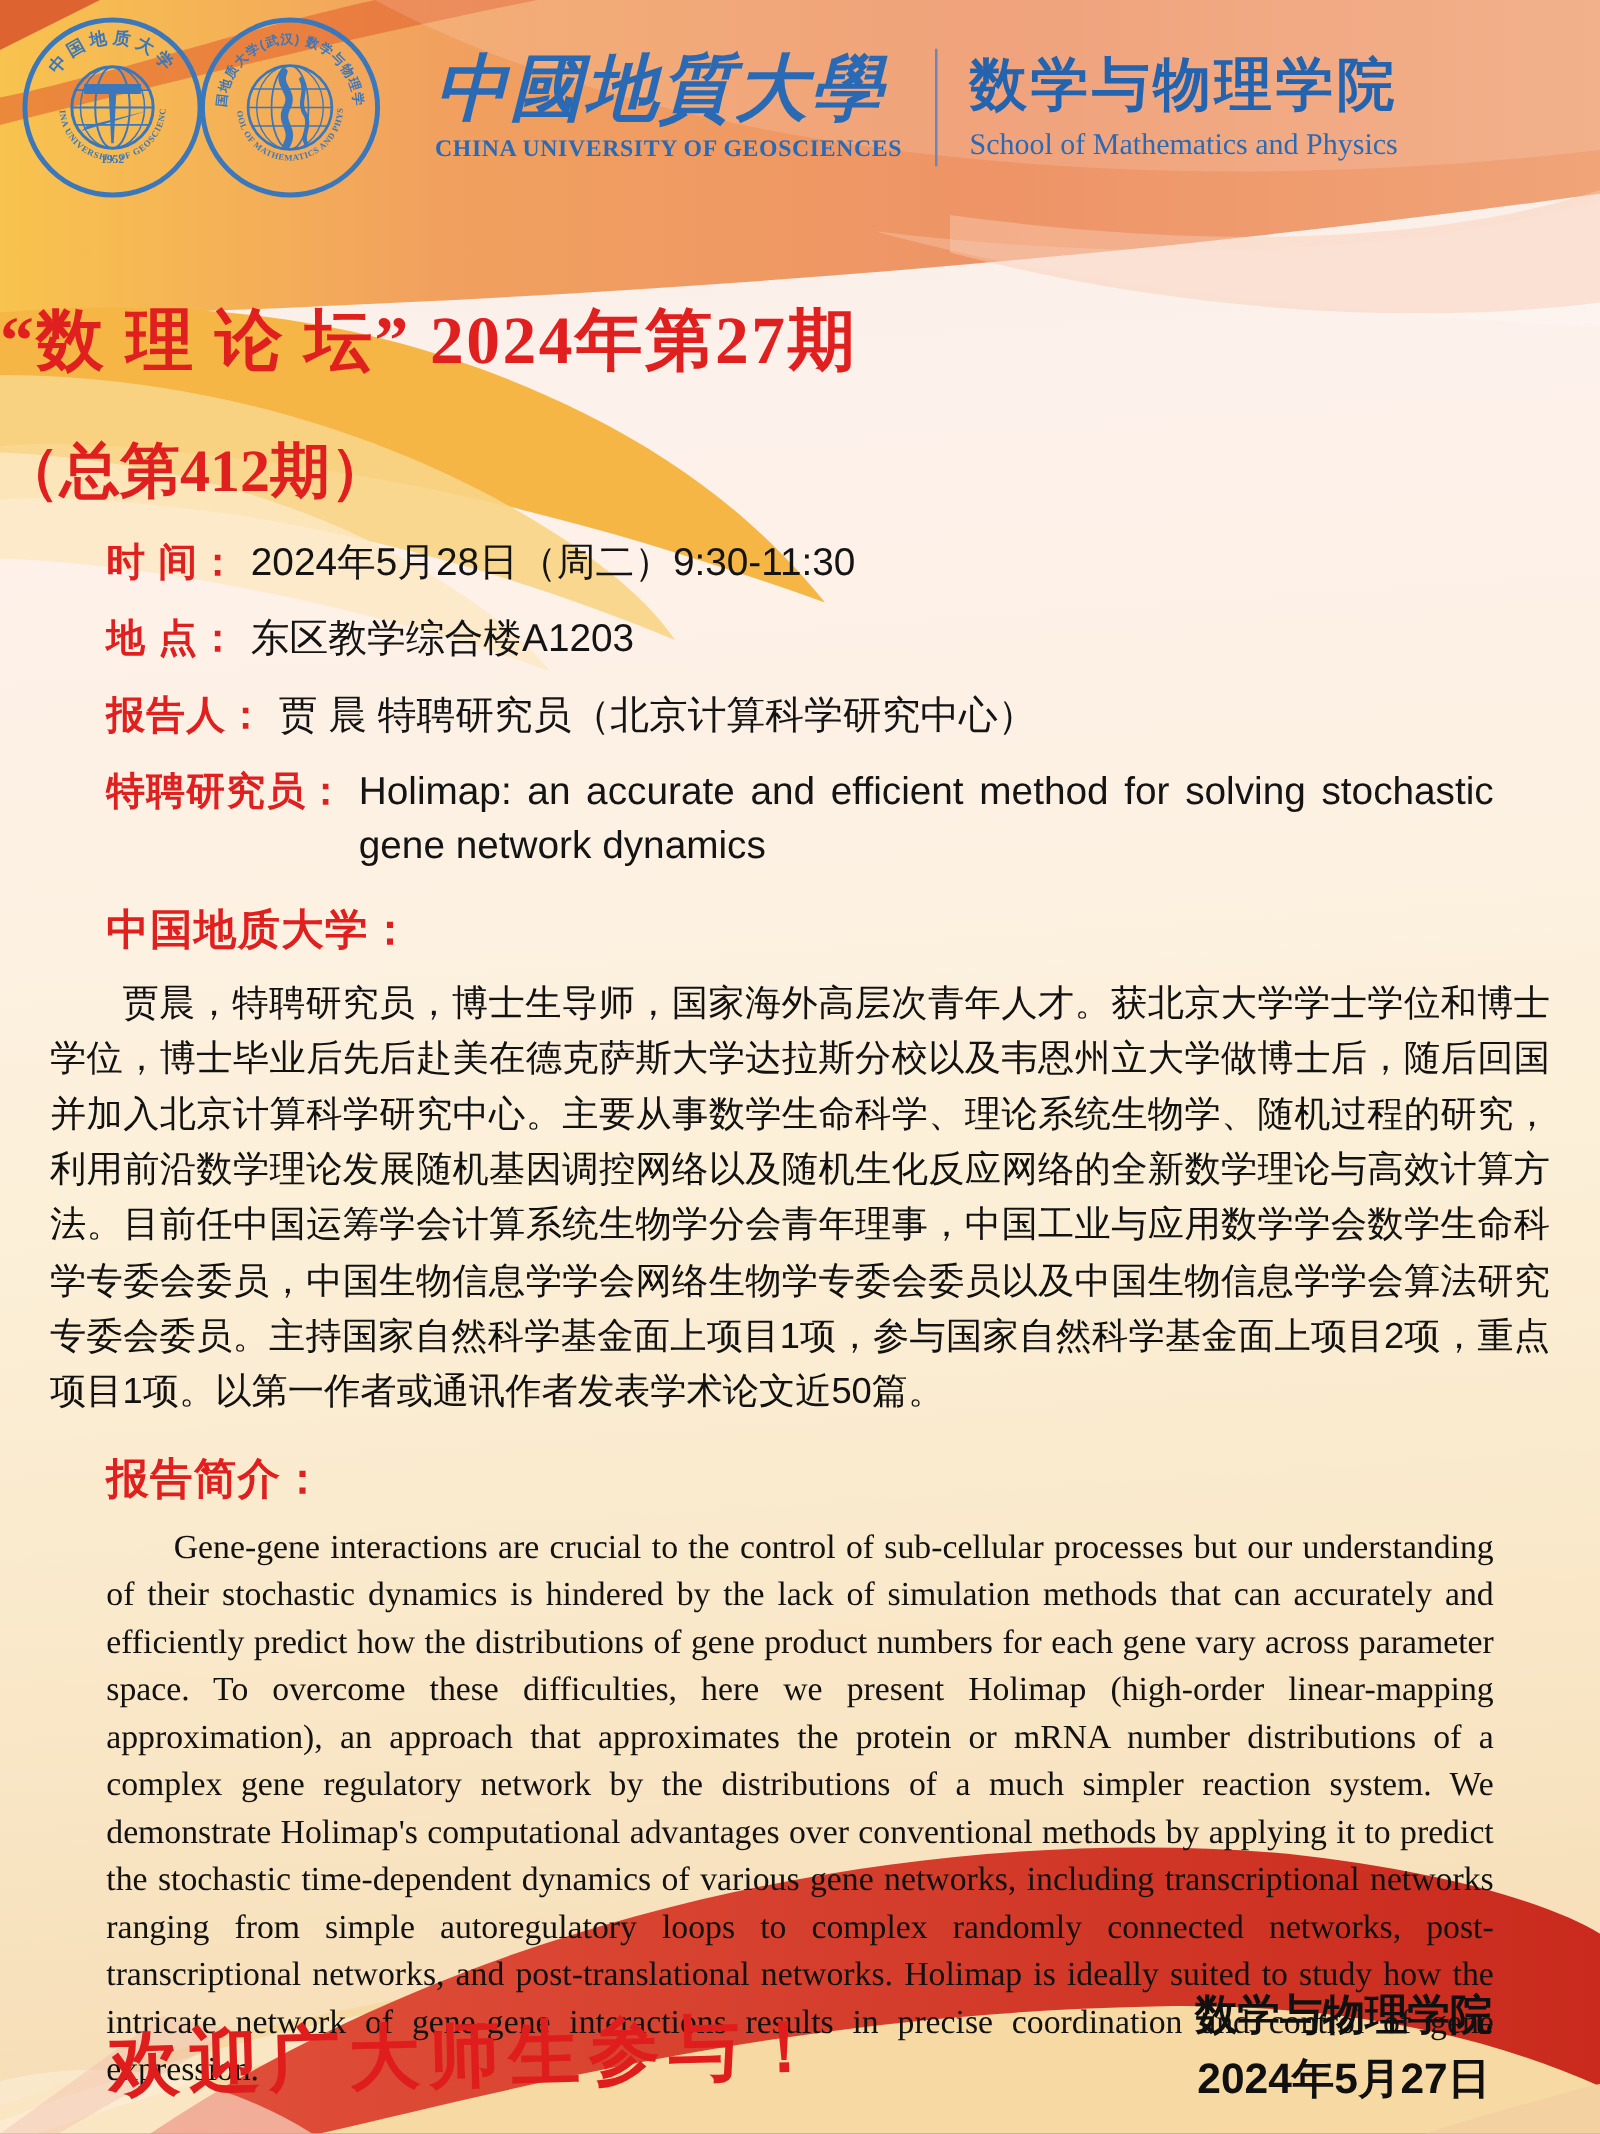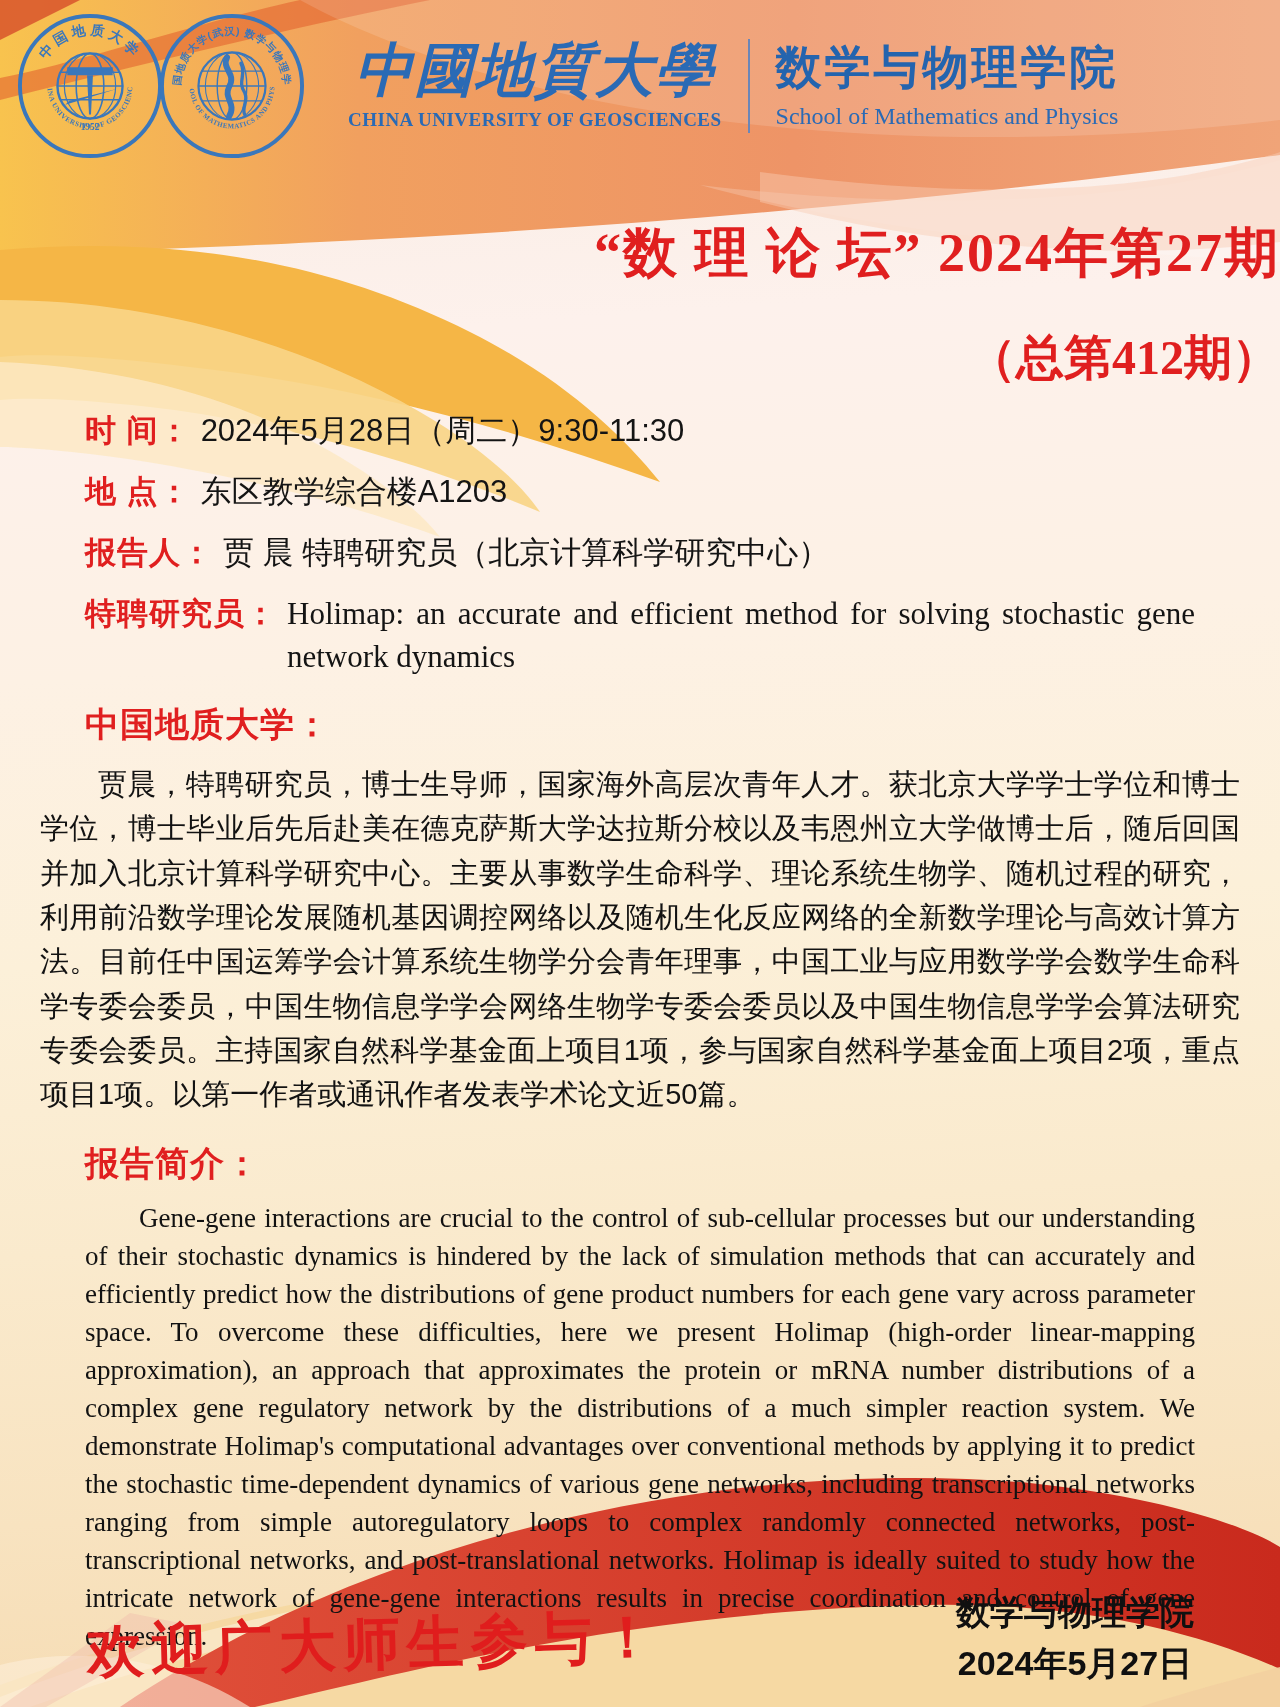--- a/index.html
+++ b/index.html
@@ -11,39 +11,39 @@
   .bg{position:absolute;left:0;pointer-events:none;}
   .bg-top{top:0;}
   .bg-bottom{bottom:0;}
   .content{position:absolute;inset:0;}
 
   
   .header{display:flex;align-items:center;height:172px;padding-left:16px;}
   .seals{display:flex;align-items:center;flex:0 0 auto;}
   .seal{width:148px;height:148px;}
   .seal+.seal{margin-left:-6px;}
-  .univ-block{margin-left:42px;text-align:center;flex:0 0 auto;}
+  .univ-block{margin-left:42px;text-align:left;flex:0 0 auto;}
   .univ-cn{font-family:"Liberation Serif",serif;font-style:italic;font-weight:bold;font-size:58px;color:#2a6ab5;letter-spacing:2px;line-height:1.05;}
   .univ-en{font-family:"Liberation Serif",serif;font-weight:bold;font-size:19px;color:#2a6ab5;letter-spacing:.5px;margin-top:8px;}
   .header-divider{width:2px;height:94px;background:#6b86b8;margin:0 26px;flex:0 0 auto;}
   .school-block{flex:0 0 auto;}
   .school-cn{font-size:46px;font-weight:bold;color:#2464ae;letter-spacing:3px;line-height:1.1;}
   .school-en{font-family:"Liberation Serif",serif;font-size:24px;color:#2a6ab5;margin-top:10px;}
 
   
-  .title-block{text-align:right;margin-top:45px;color:#e01f1f;font-family:"Liberation Serif",serif;font-weight:900;}
+  .title-block{text-align:left;margin-top:64px;color:#e01f1f;font-family:"Liberation Serif",serif;font-weight:900;}
   .title-line1{font-size:54px;letter-spacing:2px;}
   .title-line2{font-size:48px;margin-top:36px;}
 
   
   .info-list{margin:20px 85px 0;}
   .info-row{display:flex;align-items:flex-start;margin-bottom:19px;font-size:31px;line-height:1.36;}
   .info-label{color:#e01f1f;font-weight:bold;white-space:nowrap;letter-spacing:1px;flex:0 0 auto;}
   .info-value{color:#141414;margin-left:10px;flex:1 1 auto;}
-  .info-value.serif{font-family:Liberation Serif, serif;text-align:justify;}
+  .info-value.serif{font-family:Liberation Sans, sans-serif;text-align:justify;}
 
   .section-header{margin:24px 85px 0;color:#e01f1f;font-size:34px;font-weight:bold;letter-spacing:1px;}
   .bio-text{margin:14px 40px 0;font-size:29px;line-height:1.53;text-align:justify;text-indent:2em;color:#121212;}
   .abstract-text{margin:12px 85px 0;font-family:"Liberation Serif",serif;font-size:27px;line-height:1.41;text-align:justify;text-indent:2em;color:#121212;}
 
   
   .footer-welcome{position:absolute;left:88px;bottom:16px;font-size:57px;font-weight:900;color:#e01d1d;letter-spacing:7px;transform:rotate(-1.5deg);transform-origin:left bottom;}
   .footer-sign{position:absolute;right:86px;bottom:18px;text-align:center;color:#101010;font-weight:600;font-size:34px;line-height:1.5;}
 </style>
 </head>

